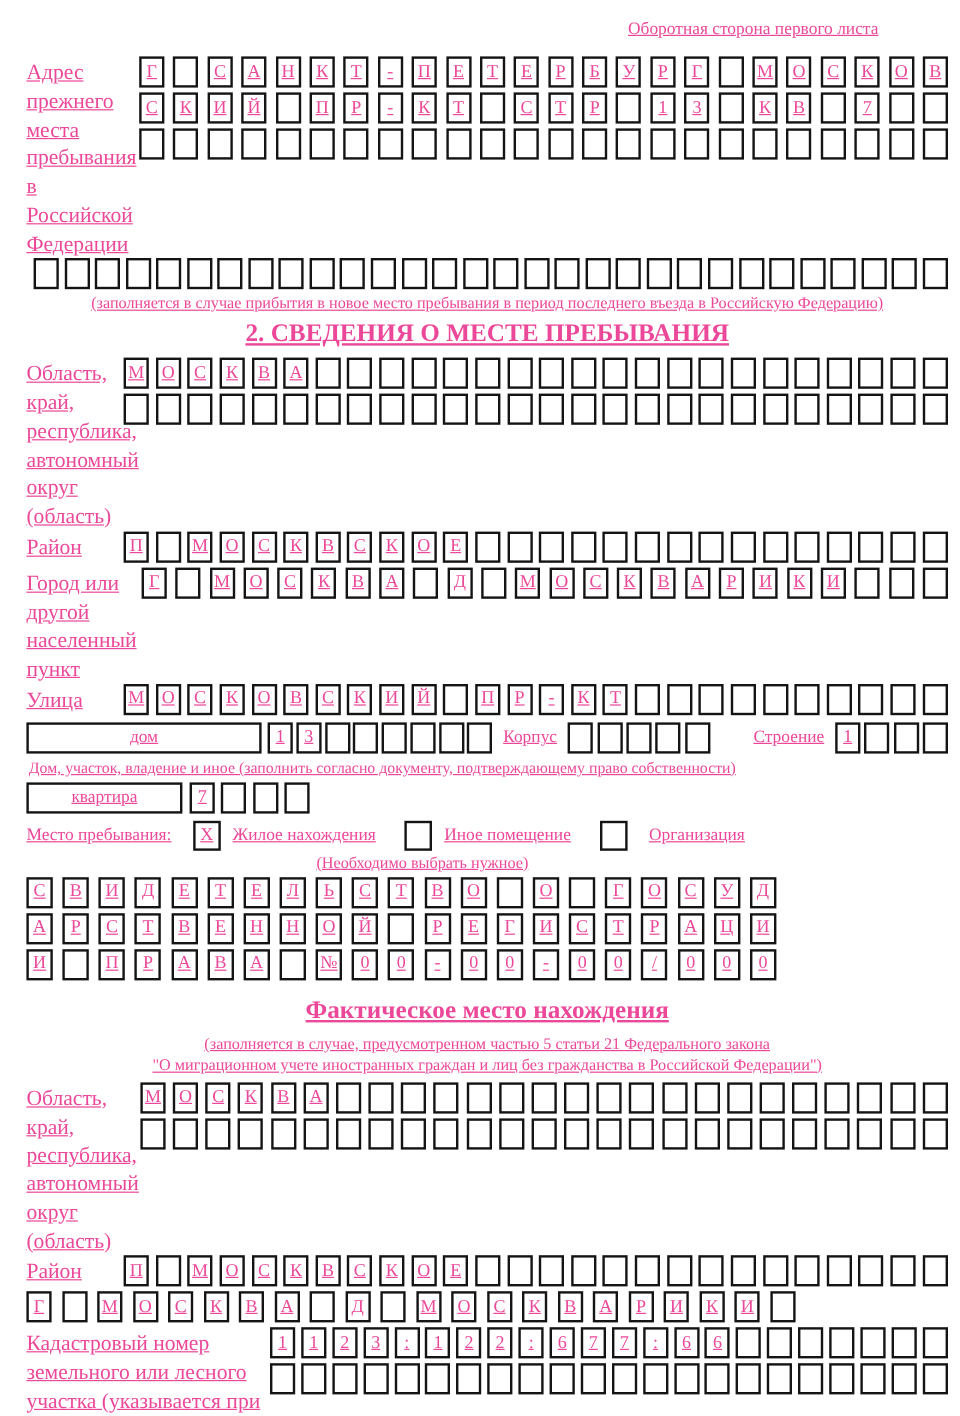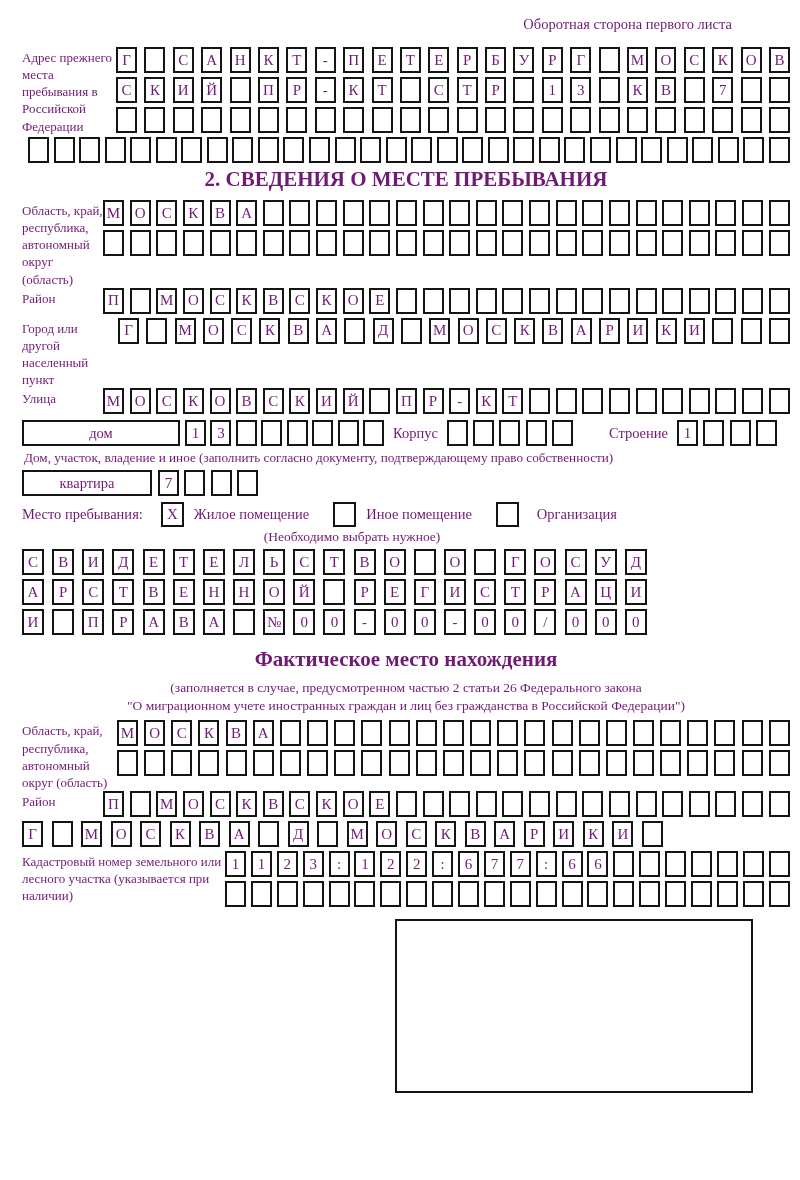--- a/index.html
+++ b/index.html
@@ -1,24 +1,24 @@
 <!DOCTYPE html>
 <html><head>
 <meta charset="utf-8">
 <style>
   html,body{margin:0;padding:0;background:#fff;}
   .page{
     position:relative;width:800px;height:1180px;overflow:hidden;
-    background:#fff;color:#701a75;
+    background:#fff;color:#ec4899;
     font-family:"Liberation Serif","DejaVu Serif",serif;
-    box-sizing:border-box;padding:16px 10px 0 22px;
+    box-sizing:border-box;padding:16px 10px 0 22px;text-decoration:underline;
   }
   .hdr{ text-align:right; padding-right:58px; font-size:14.5px; margin-bottom:14px;}
   .field{display:flex;align-items:flex-start;}
-  .f-label{flex:none;font-size:13px;line-height:1.32;padding-top:2px;}
+  .f-label{flex:none;font-size:18px;line-height:1.32;padding-top:2px;}
   .lw81{width:81px;} .lw96{width:96px;} .lw94{width:94px;} .lw143{width:143px;font-size:13.5px;}
   .lw95{width:95px;} .lw127{width:127px;} .lw203{width:203px;}
   .cellrow{display:flex;justify-content:space-between;margin-bottom:4px;}
   .cell{
     flex:none;width:21px;height:26px;box-sizing:border-box;
     border:2px solid #141414;display:flex;align-items:center;justify-content:center;
     font-size:15px;background:#fff;
   }
   .doc .cell{width:22px;}
   .w-prev{width:674px;} .w-full{width:762px;margin-left:6px;margin-bottom:4px;}
@@ -163,20 +163,21 @@
       <span class="cell"></span>
       <span class="cell"></span>
       <span class="cell"></span>
       <span class="cell"></span>
       <span class="cell"></span>
       <span class="cell"></span>
       <span class="cell"></span>
       <span class="cell"></span>
       <span class="cell"></span>
     </div>
+  <div class="note">(заполняется в случае прибытия в новое место пребывания в период последнего въезда в Российскую Федерацию)</div>
 
   <div class="sec-title">2. СВЕДЕНИЯ О МЕСТЕ ПРЕБЫВАНИЯ</div>
 
   <div class="field">
     <div class="f-label lw81">Область, край, республика, автономный округ (область)</div>
     <div>
       <div class="cellrow w-26">
           <span class="cell">М</span>
           <span class="cell">О</span>
           <span class="cell">С</span>
@@ -323,21 +324,21 @@
         <span class="cell"></span>
         <span class="cell"></span>
         <span class="cell"></span>
         <span class="cell"></span>
         <span class="cell"></span>
         <span class="cell"></span>
       </div>
   </div>
 
   <div class="house-line">
-    <div class="longbox" style="width:158px;">дом</div>
+    <div class="longbox" style="width:196px;">дом</div>
     <div class="cellrow w-house" style="margin:0 0 0 5px;">
         <span class="cell">1</span>
         <span class="cell">3</span>
         <span class="cell"></span>
         <span class="cell"></span>
         <span class="cell"></span>
         <span class="cell"></span>
         <span class="cell"></span>
         <span class="cell"></span>
       </div>
@@ -365,21 +366,21 @@
         <span class="cell">7</span>
         <span class="cell"></span>
         <span class="cell"></span>
         <span class="cell"></span>
       </div>
   </div>
 
   <div class="stay-line">
     <span class="stay-lbl">Место пребывания:</span>
     <span class="chk">X</span>
-    <span class="stay-opt">Жилое помещение</span>
+    <span class="stay-opt">Жилое нахождения</span>
     <span class="chk"></span>
     <span class="stay-opt">Иное помещение</span>
     <span class="chk" style="margin-right:18px;"></span>
     <span class="stay-opt">Организация</span>
   </div>
   <div class="stay-note">(Необходимо выбрать нужное)</div>
 
   <div class="field doc mt4">
     <div>
       <div class="cellrow w-doc">
@@ -448,21 +449,21 @@
           <span class="cell">0</span>
           <span class="cell">/</span>
           <span class="cell">0</span>
           <span class="cell">0</span>
           <span class="cell">0</span>
         </div>
     </div>
   </div>
 
   <div class="sec-title" style="margin-top:8px;">Фактическое место нахождения</div>
-  <div class="fact-note">(заполняется в случае, предусмотренном частью 2 статьи 26 Федерального закона</div>
+  <div class="fact-note">(заполняется в случае, предусмотренном частью 5 статьи 21 Федерального закона</div>
   <div class="fact-note" style="margin-bottom:6px;">"О миграционном учете иностранных граждан и лиц без гражданства в Российской Федерации")</div>
 
   <div class="field">
     <div class="f-label lw95">Область, край, республика, автономный округ (область)</div>
     <div>
       <div class="cellrow w-factreg">
           <span class="cell">М</span>
           <span class="cell">О</span>
           <span class="cell">С</span>
           <span class="cell">К</span>

